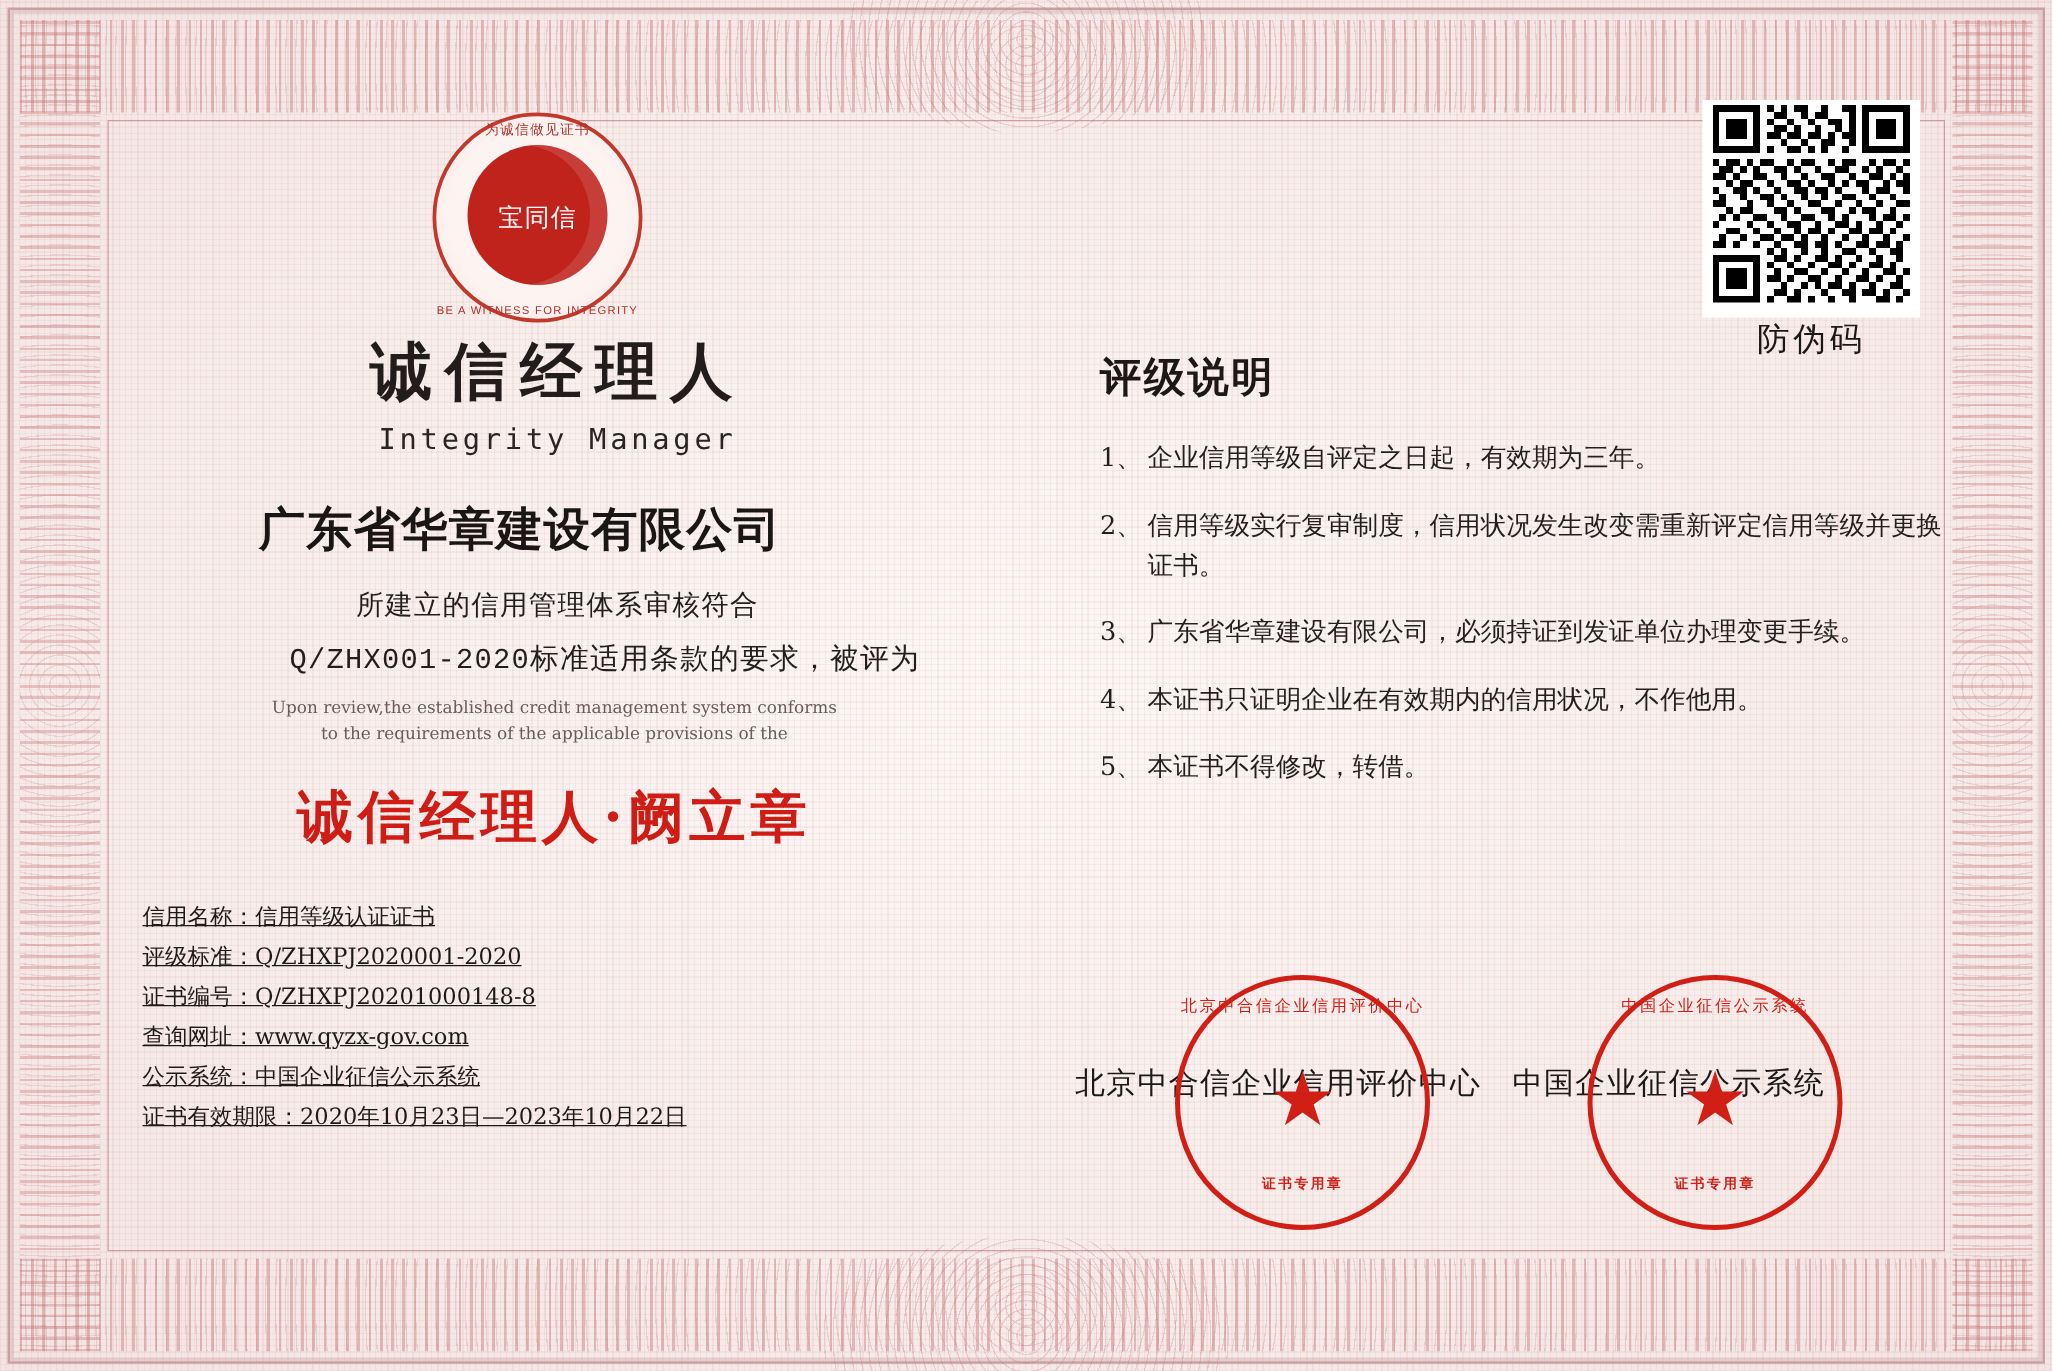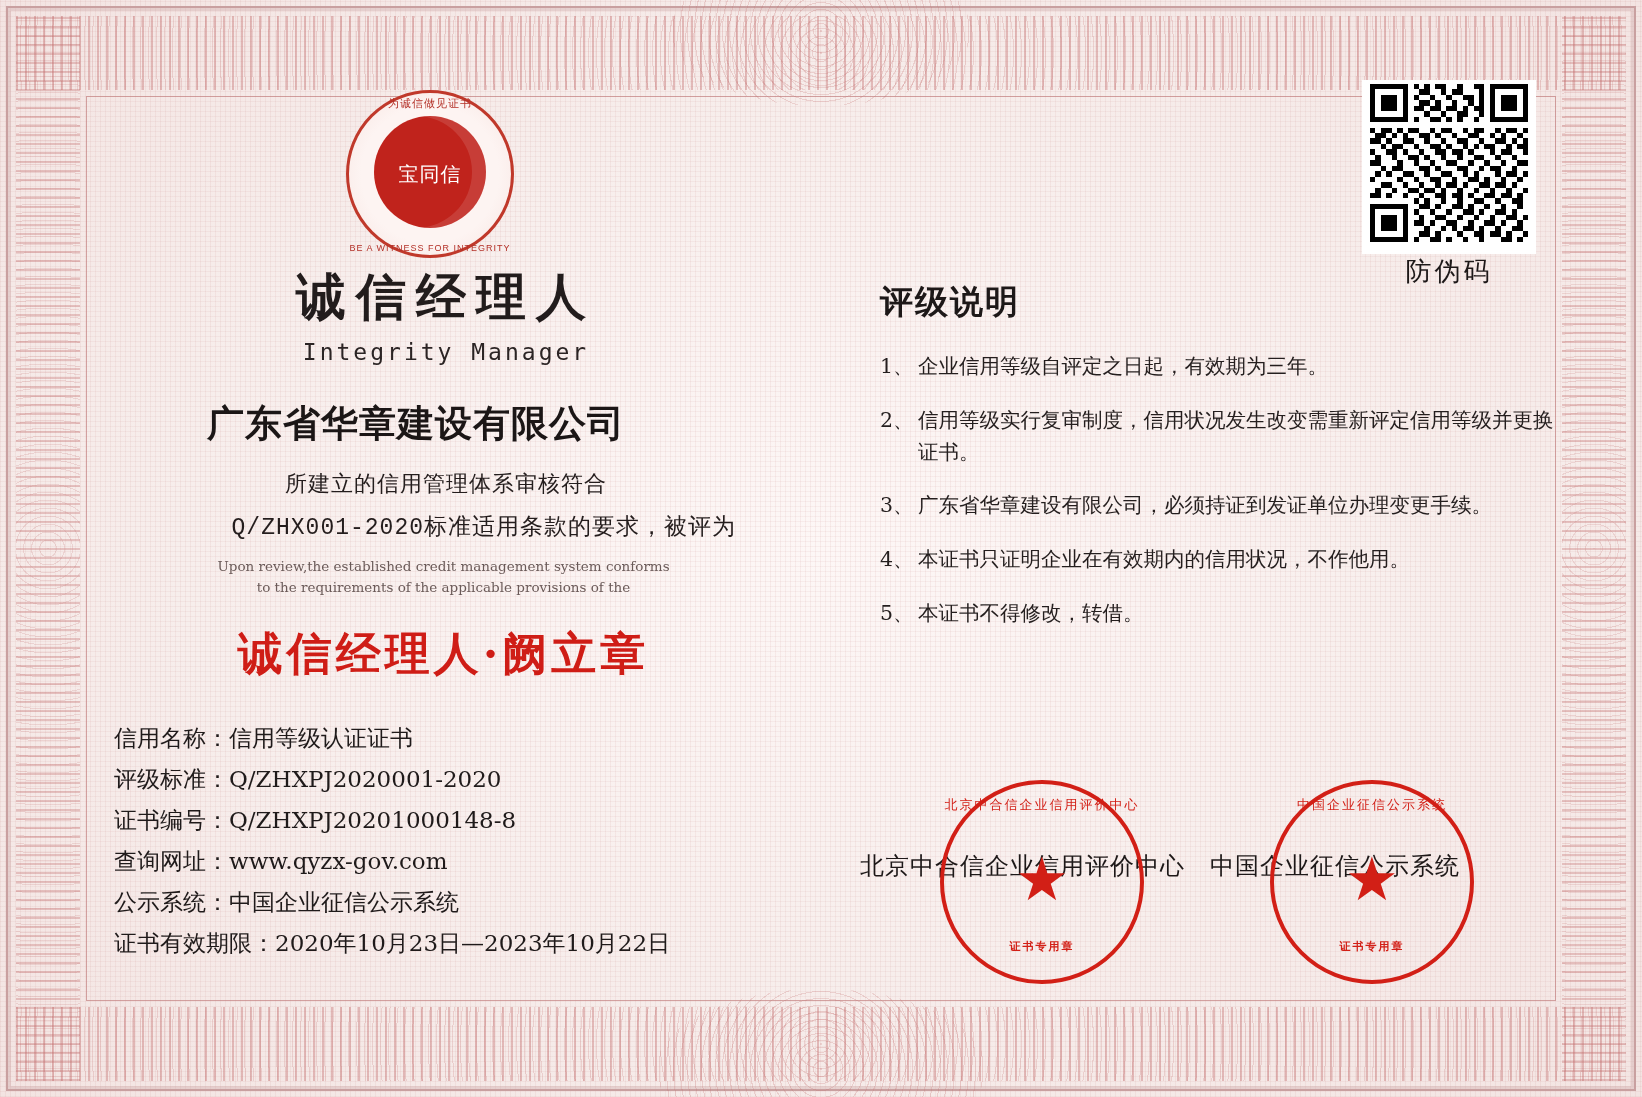--- a/index.html
+++ b/index.html
@@ -186,23 +186,24 @@
     font-size: 45px;
     font-weight: bold;
     color: #cf1d16;
     text-align: center;
     letter-spacing: 4px;
     margin: 26px 0 0 55px;
   }
   .fields {
     margin: 34px 0 0 18px;
     font-family: "DejaVu Serif", serif;
-    font-size: 23px;
+    font-size: 18px;
     color: #1f1a1a;
     line-height: 1.78;
+    text-decoration: underline;
   }
   .field-row { display: flex; }
   .field-label { white-space: nowrap; }
   .field-value { white-space: nowrap; }
 
   
   .right-col {
     position: absolute;
     left: 880px;
     top: 70px;

